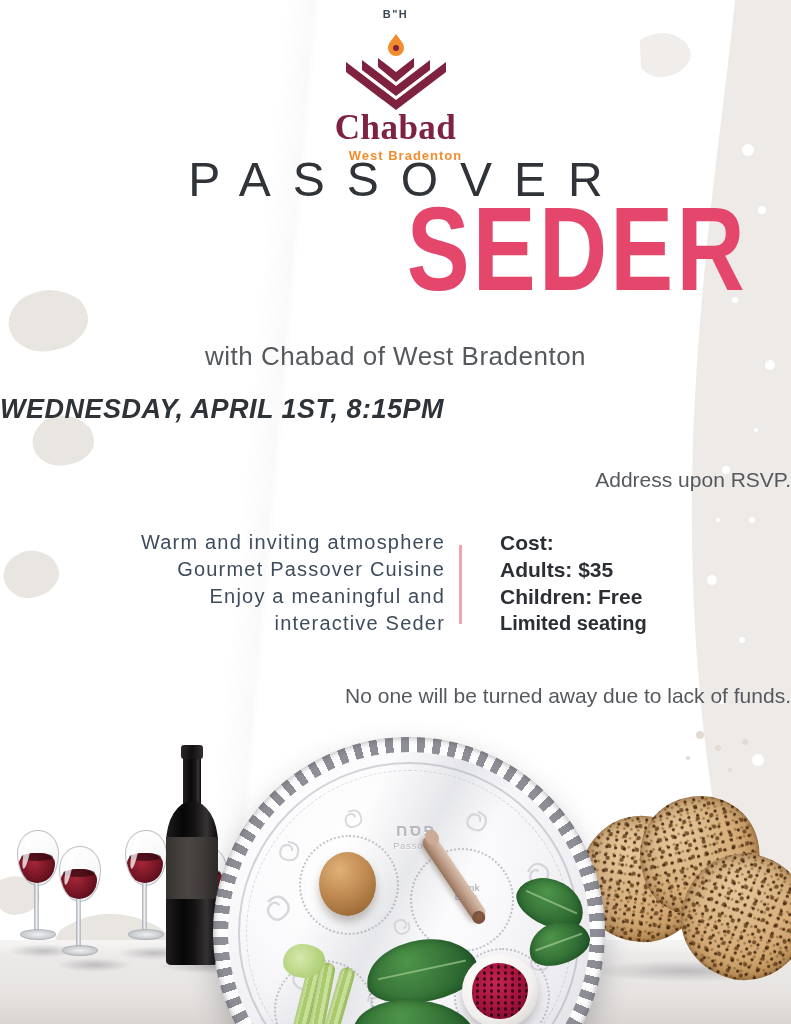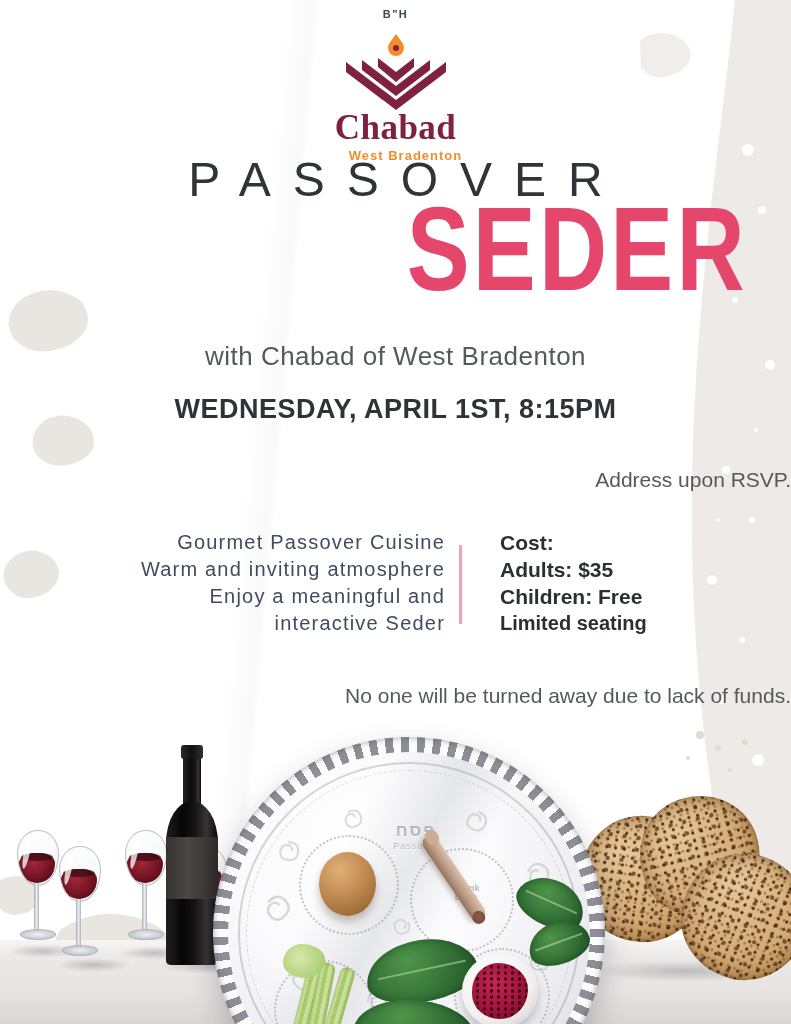--- a/index.html
+++ b/index.html
@@ -45,22 +45,22 @@
     font-size:118px; font-weight:800; color:var(--pink); line-height:1;
     letter-spacing:4px;
   }
   .title .squeeze{display:inline-block; transform:scaleX(.8); transform-origin:center;}
   .subtitle{
     position:absolute; top:313px; left:0; width:100%; text-align:center;
     font-size:26px; color:#55595D; letter-spacing:.5px;margin-top:28px;
   }
   
   .datetime{
-    position:absolute; top:394px; left:0; width:100%; text-align:center;
-    font-size:27px; font-weight:bold; color:#2E3338; letter-spacing:.5px;
+    position:absolute; top:394px; left:0; width:100%; text-align:left;
+    font-size:27px; font-weight:bold; color:#2E3338; letter-spacing:.5px;font-style:italic;
   }
   .address{
     position:absolute; top:468px; left:0; width:100%; text-align:right;
     font-size:21px; color:var(--gray-text);
   }
   
   .features{
     position:absolute; top:529px; left:60px; width:385px; text-align:right;
     font-size:20px; color:var(--slate); letter-spacing:1.2px; line-height:27px;
   }
@@ -294,22 +294,22 @@
   </div>
 
   <div class="eyebrow">PASSOVER</div>
   <div class="title"><span class="squeeze">SEDER</span></div>
   <div class="subtitle">with Chabad of West Bradenton</div>
 
   <div class="datetime">WEDNESDAY, APRIL 1ST, 8:15PM</div>
   <div class="address">Address upon RSVP.</div>
 
   <div class="features">
+    <div>Warm and inviting atmosphere</div>
     <div>Gourmet Passover Cuisine</div>
-    <div>Warm and inviting atmosphere</div>
     <div>Enjoy a meaningful and</div>
     <div>interactive Seder</div>
   </div>
   <div class="col-divider"></div>
   <div class="cost">
     <div>Cost:</div>
     <div>Adults: $35</div>
     <div>Children: Free</div>
     <div class="seating">Limited seating</div>
   </div>

